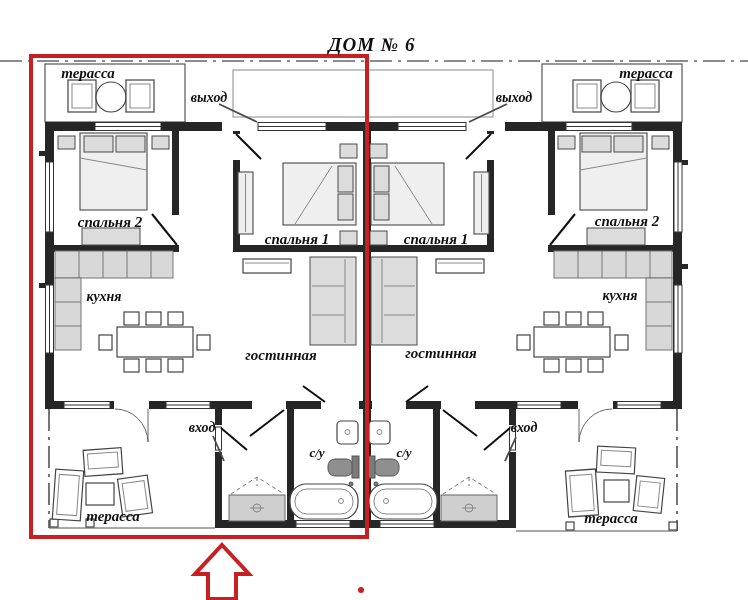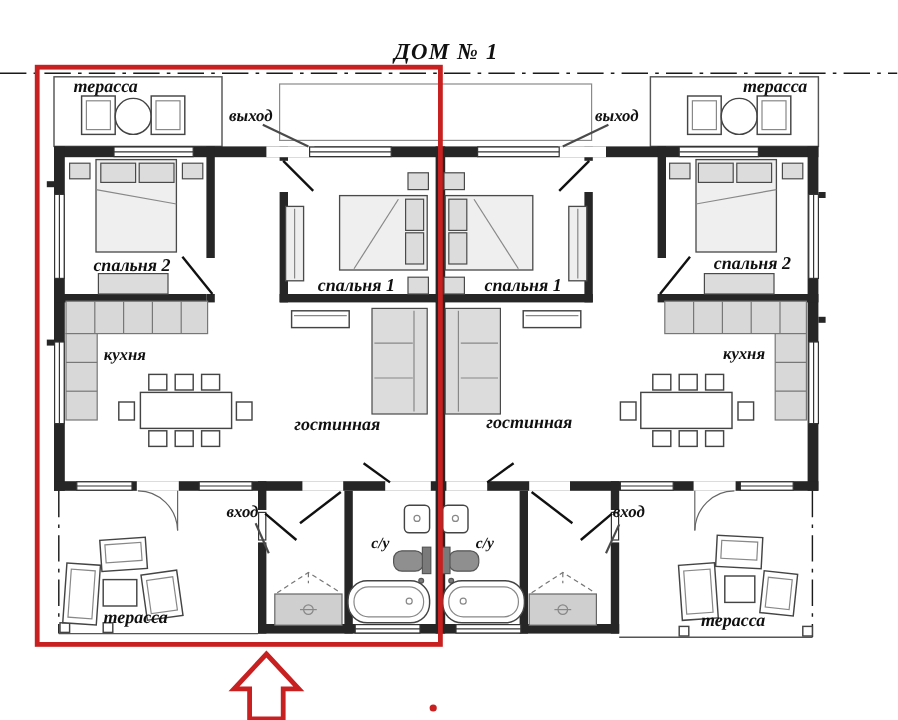--- a/index.html
+++ b/index.html
@@ -333,21 +333,21 @@
     </g>
   </g>
 
   <g>
     <rect class="red" x="31" y="56" width="336" height="481"></rect>
     <polygon class="redw" points="222,545 249,574 236,574 236,599 208,599 208,574 195,574"></polygon>
     <circle class="redf" cx="361" cy="590" r="3"></circle>
   </g>
 </svg>
 
-<div class="lbl" style="left:372px;top:44px;font-size:19px;letter-spacing:1px">ДОМ № 1</div>
+<div class="lbl" style="left:372px;top:44px;font-size:19px;letter-spacing:1px">ДОМ № 6</div>
 <div class="lbl" style="left:88px;top:73px;font-size:15px">терасса</div>
 <div class="lbl" style="left:646px;top:73px;font-size:15px">терасса</div>
 <div class="lbl" style="left:209px;top:98px;font-size:14px">выход</div>
 <div class="lbl" style="left:514px;top:98px;font-size:14px">выход</div>
 <div class="lbl" style="left:110px;top:222px;font-size:15px">спальня 2</div>
 <div class="lbl" style="left:627px;top:221px;font-size:15px">спальня 2</div>
 <div class="lbl" style="left:297px;top:239px;font-size:15px">спальня 1</div>
 <div class="lbl" style="left:436px;top:239px;font-size:15px">спальня 1</div>
 <div class="lbl" style="left:104px;top:297px;font-size:14px">кухня</div>
 <div class="lbl" style="left:620px;top:296px;font-size:14px">кухня</div>

